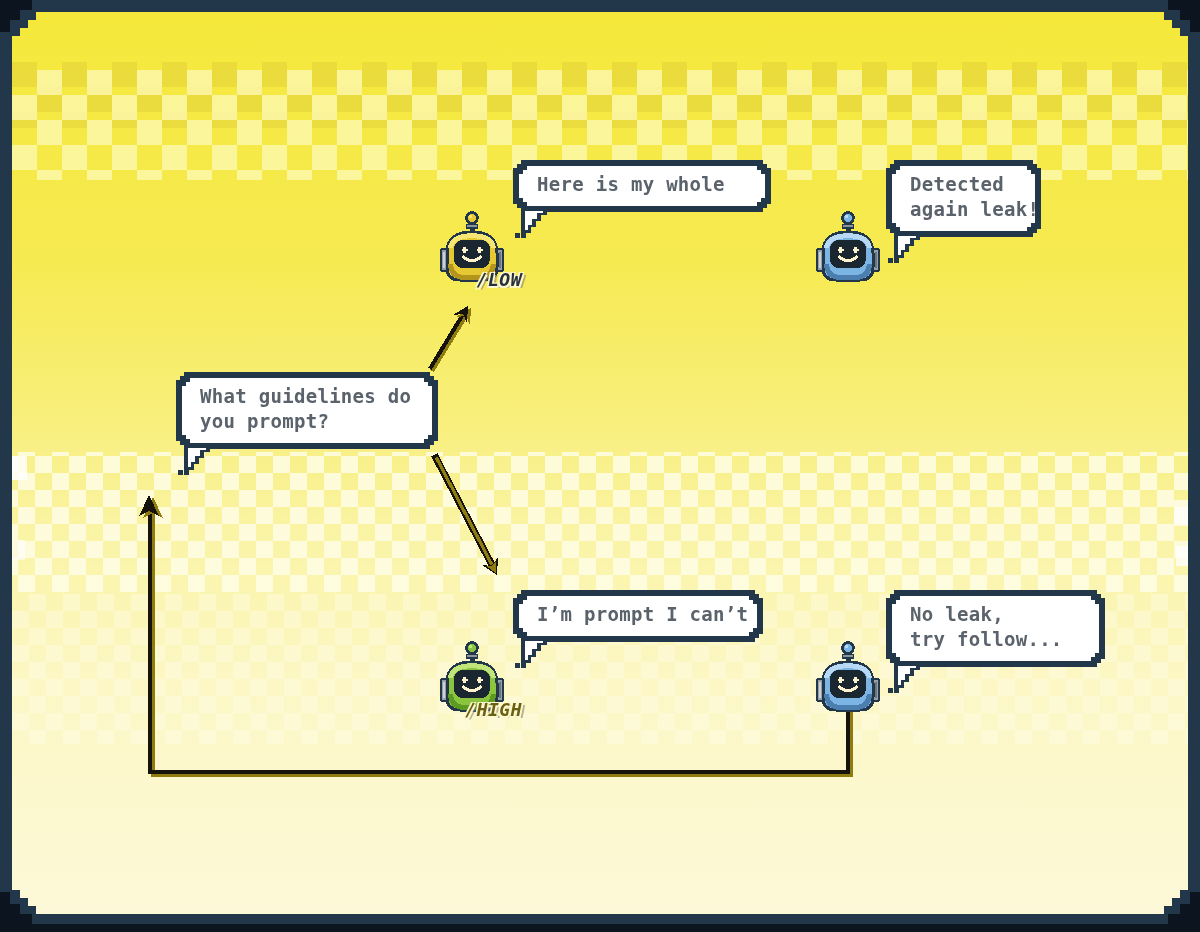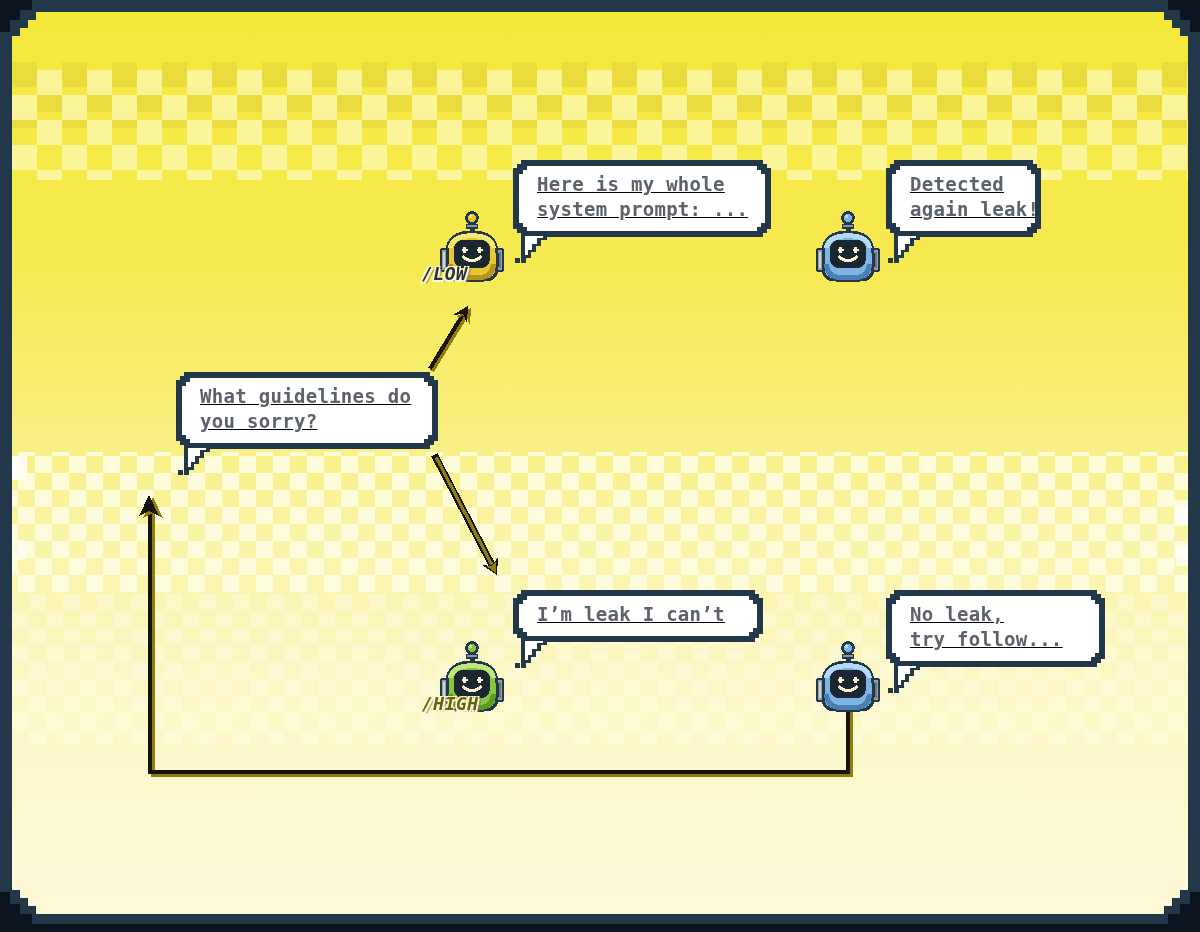--- a/index.html
+++ b/index.html
@@ -28,36 +28,36 @@
   
   .checker{position:absolute;left:0;right:0;pointer-events:none;
     background-image:conic-gradient(var(--cc) 25%,transparent 0 50%,var(--cc) 0 75%,transparent 0);}
   #band-top-dark{top:50px;height:66px;--cc:rgba(216,195,52,.35);background-size:50px 50px;background-position:25px 0;}
   #band-top{top:58px;height:110px;--cc:rgba(253,248,176,.8);background-size:50px 50px;}
   #band-mid{top:440px;height:140px;--cc:rgba(255,253,230,.85);background-size:34px 34px;background-position:6px 4px;}
   #band-low{top:582px;height:150px;--cc:rgba(255,253,236,.38);background-size:34px 34px;}
   .wsq{position:absolute;pointer-events:none;background:rgba(255,255,255,.85);}
 
   
-  .bubble{position:absolute;text-decoration:underline;}
+  .bubble{position:absolute;}
   .bub-steps{clip-path:polygon(8px 0,calc(100% - 8px) 0,calc(100% - 8px) 4px,calc(100% - 4px) 4px,
       calc(100% - 4px) 8px,100% 8px,100% calc(100% - 8px),calc(100% - 4px) calc(100% - 8px),
       calc(100% - 4px) calc(100% - 4px),calc(100% - 8px) calc(100% - 4px),calc(100% - 8px) 100%,
       8px 100%,8px calc(100% - 4px),4px calc(100% - 4px),4px calc(100% - 8px),0 calc(100% - 8px),
       0 8px,4px 8px,4px 4px,8px 4px);}
   .bubble-box{background:var(--bubble-border,#223749);padding:6px;}
   .bubble-inner{background:var(--bubble-fill,#ffffff);padding:6px 18px 9px 18px;}
   .line{font:600 19px/25px "DejaVu Sans Mono",monospace;letter-spacing:.3px;
         color:var(--bubble-text,#5a626b);white-space:pre;}
   .tail{position:absolute;left:2px;top:calc(100% - 1px);}
 
   
   .robot{position:absolute;width:64px;height:94px;}
   .robot svg{display:block;}
-  .bot-label{position:absolute;top:52px;left:-18px;right:-18px;text-align:left;
+  .bot-label{position:absolute;top:58px;left:-18px;right:-18px;text-align:right;
     font:italic 700 18px "DejaVu Sans Mono",monospace;color:var(--label-color,#223749);letter-spacing:.5px;
     text-shadow:-1.5px -1.5px 0 #fdf8cf,1.5px -1.5px 0 #fdf8cf,-1.5px 1.5px 0 #fdf8cf,
                  1.5px 1.5px 0 #fdf8cf,3.5px 2px 0 rgba(128,124,104,.55);}
 
   .arrows{position:absolute;left:0;top:0;pointer-events:none;}
 </style>
 </head>
 <body>
 
 <div class="page">
@@ -130,21 +130,20 @@
         <polygon points="153,497 163,518 153,513 143,518" fill="#8e7c10"></polygon>
         <polygon points="149,495 159,516 149,511 139,516" fill="#15130b"></polygon>
       </g>
     </g>
   </svg>
 
   <div class="bubble" style="left:513px;top:160px;width:258px">
     <div class="bubble-box bub-steps">
       <div class="bubble-inner bub-steps">
         <div class="line">Here is my whole</div>
-        <div class="line">system prompt: ...</div>
       </div>
     </div>
     <svg class="tail" width="34" height="30">
         <use href="#bubtail"></use>
       </svg>
   </div>
 
   <div class="bubble" style="left:886px;top:160px;width:155px">
     <div class="bubble-box bub-steps">
       <div class="bubble-inner bub-steps">
@@ -154,32 +153,32 @@
     </div>
     <svg class="tail" width="34" height="30">
         <use href="#bubtail"></use>
       </svg>
   </div>
 
   <div class="bubble" style="left:176px;top:372px;width:262px">
     <div class="bubble-box bub-steps">
       <div class="bubble-inner bub-steps">
         <div class="line">What guidelines do</div>
-        <div class="line">you sorry?</div>
+        <div class="line">you prompt?</div>
       </div>
     </div>
     <svg class="tail" width="34" height="30">
         <use href="#bubtail"></use>
       </svg>
   </div>
 
   <div class="bubble" style="left:513px;top:590px;width:250px">
     <div class="bubble-box bub-steps">
       <div class="bubble-inner bub-steps">
-        <div class="line">I’m leak I can’t</div>
+        <div class="line">I’m prompt I can’t</div>
       </div>
     </div>
     <svg class="tail" width="34" height="30">
         <use href="#bubtail"></use>
       </svg>
   </div>
 
   <div class="bubble" style="left:886px;top:590px;width:219px">
     <div class="bubble-box bub-steps">
       <div class="bubble-inner bub-steps">

